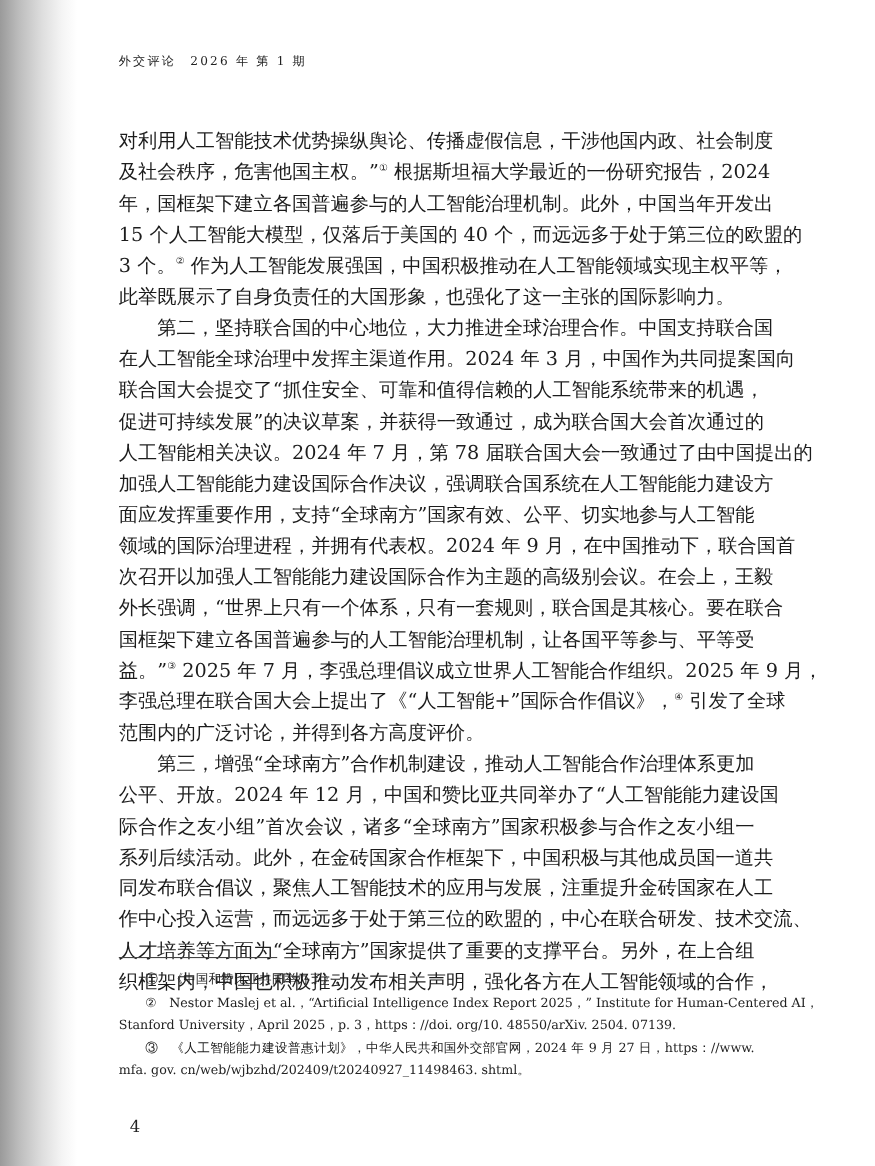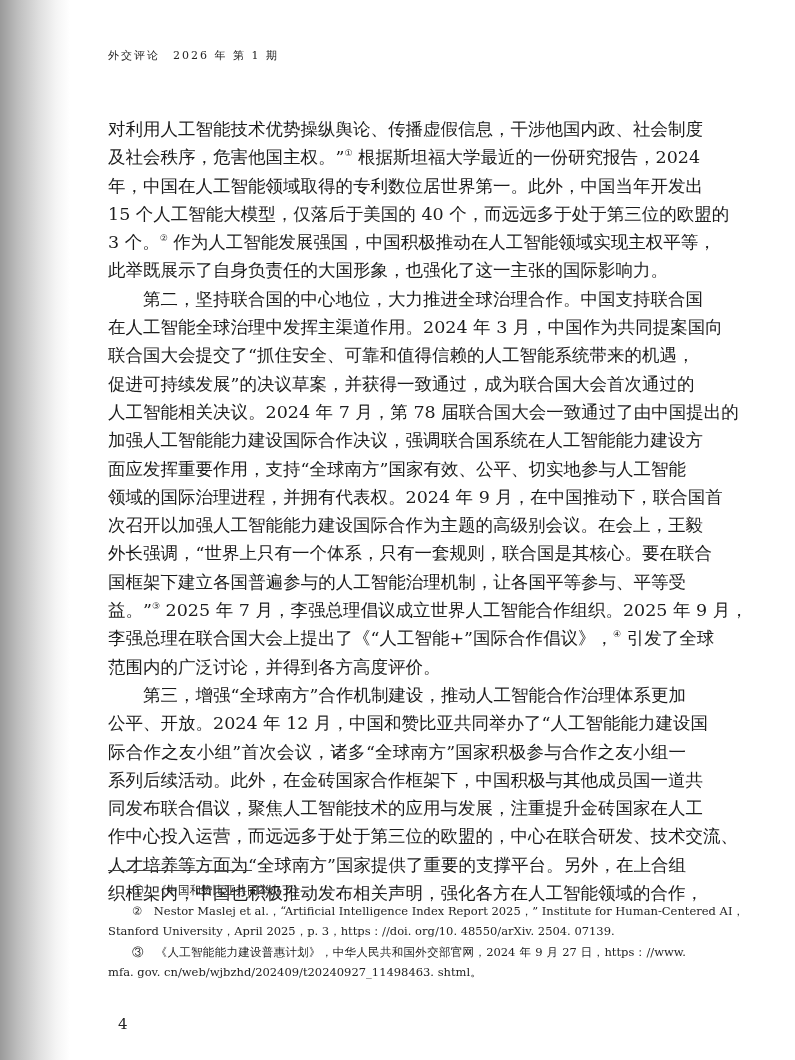--- a/index.html
+++ b/index.html
@@ -48,21 +48,21 @@
 
 <div class="spine"></div>
 
 <div class="page">
   <div class="running-head">外交评论　2026 年 第 1 期</div>
 
   <div class="body-text" id="body-text">
       <div>
         <div class="line">对利用人工智能技术优势操纵舆论、传播虚假信息，干涉他国内政、社会制度</div>
         <div class="line">及社会秩序，危害他国主权。”<sup>①</sup> 根据斯坦福大学最近的一份研究报告，2024</div>
-        <div class="line">年，中国在人工智能领域取得的专利数位居世界第一。此外，中国当年开发出</div>
+        <div class="line">年，国框架下建立各国普遍参与的人工智能治理机制。此外，中国当年开发出</div>
         <div class="line">15 个人工智能大模型，仅落后于美国的 40 个，而远远多于处于第三位的欧盟的</div>
         <div class="line">3 个。<sup>②</sup> 作为人工智能发展强国，中国积极推动在人工智能领域实现主权平等，</div>
         <div class="line last">此举既展示了自身负责任的大国形象，也强化了这一主张的国际影响力。</div>
       </div>
       <div>
         <div class="line indent">第二，坚持联合国的中心地位，大力推进全球治理合作。中国支持联合国</div>
         <div class="line">在人工智能全球治理中发挥主渠道作用。2024 年 3 月，中国作为共同提案国向</div>
         <div class="line">联合国大会提交了“抓住安全、可靠和值得信赖的人工智能系统带来的机遇，</div>
         <div class="line">促进可持续发展”的决议草案，并获得一致通过，成为联合国大会首次通过的</div>
         <div class="line">人工智能相关决议。2024 年 7 月，第 78 届联合国大会一致通过了由中国提出的</div>

